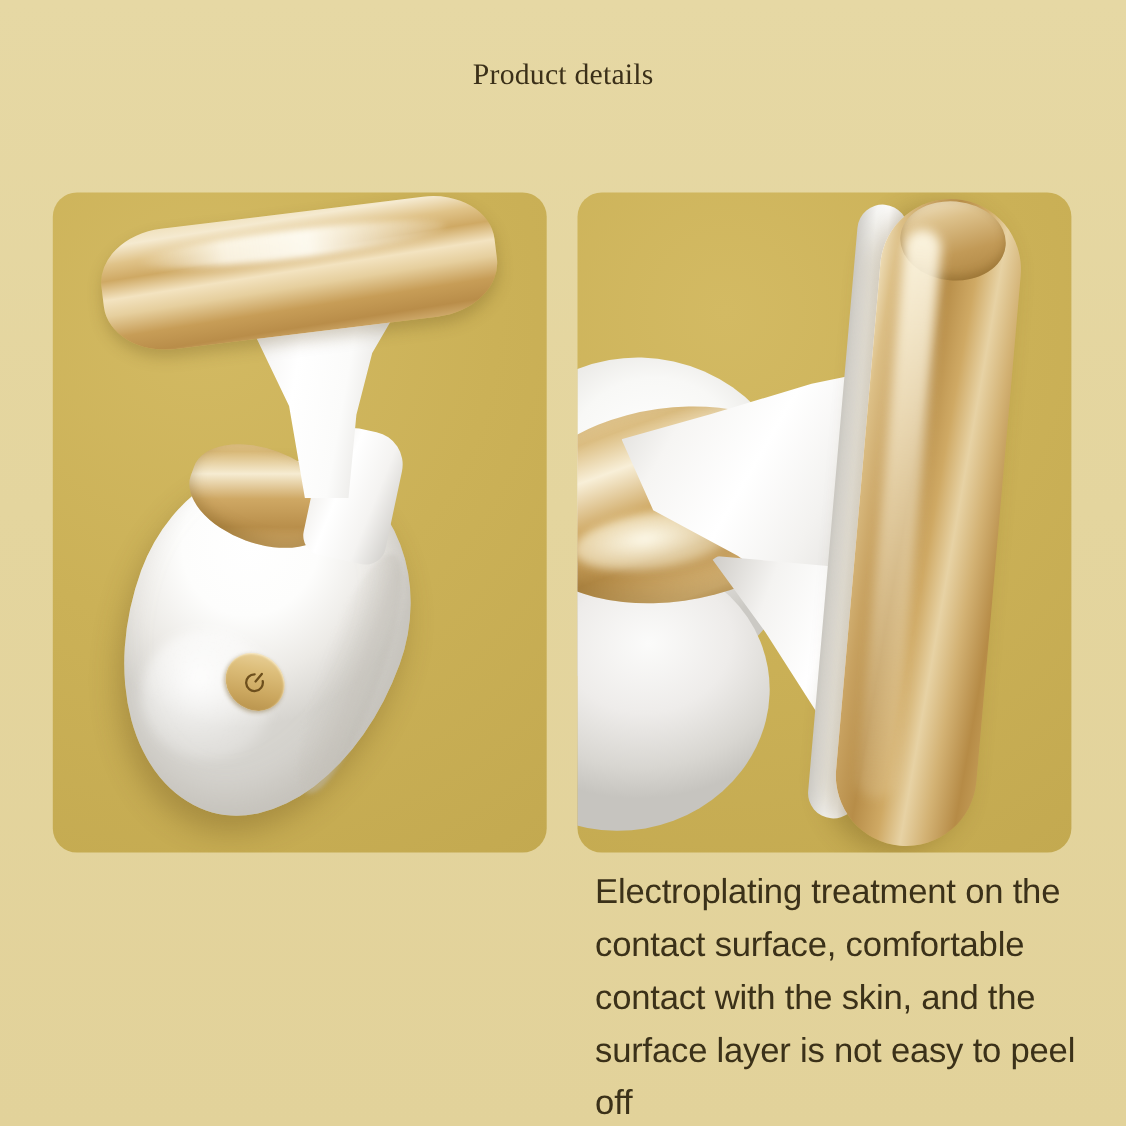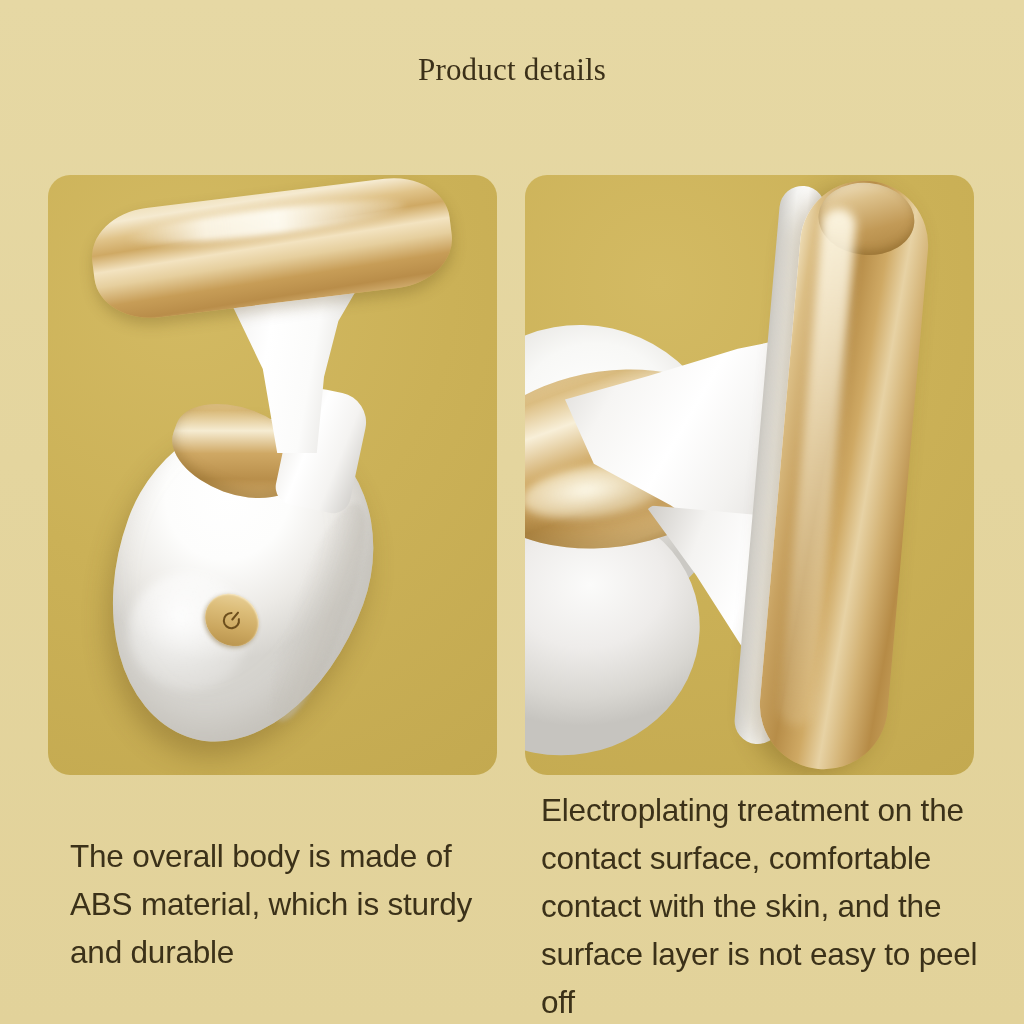--- a/index.html
+++ b/index.html
@@ -21,21 +21,21 @@
   }
 
   
   #page-title {
     position: absolute;
     top: 52px;
     left: 0;
     width: 1024px;
     text-align: center;
     font-family: "Liberation Serif", "DejaVu Serif", serif;
-    font-size: 31px;
+    font-size: 27px;
     letter-spacing: 0.2px;
     color: #3b3019;
   }
 
   
   .panel {
     position: absolute;
     top: 175px;
     width: 449px;
     height: 600px;
@@ -361,17 +361,16 @@
       <div class="rv-whitestrip"></div>
 
       <div class="rv-bar">
         <div class="rv-bar-cap"></div>
         <div class="rv-bar-hl"></div>
       </div>
 
     </div>
   </div>
 
-  <div class="caption" id="caption-left">The overall body is made of ABS material, which is sturdy and durable</div>
 
   <div class="caption" id="caption-right">Electroplating treatment on the contact surface, comfortable contact with the skin, and the surface layer is not easy to peel off</div>
 
 </div>
 
 </body></html>

